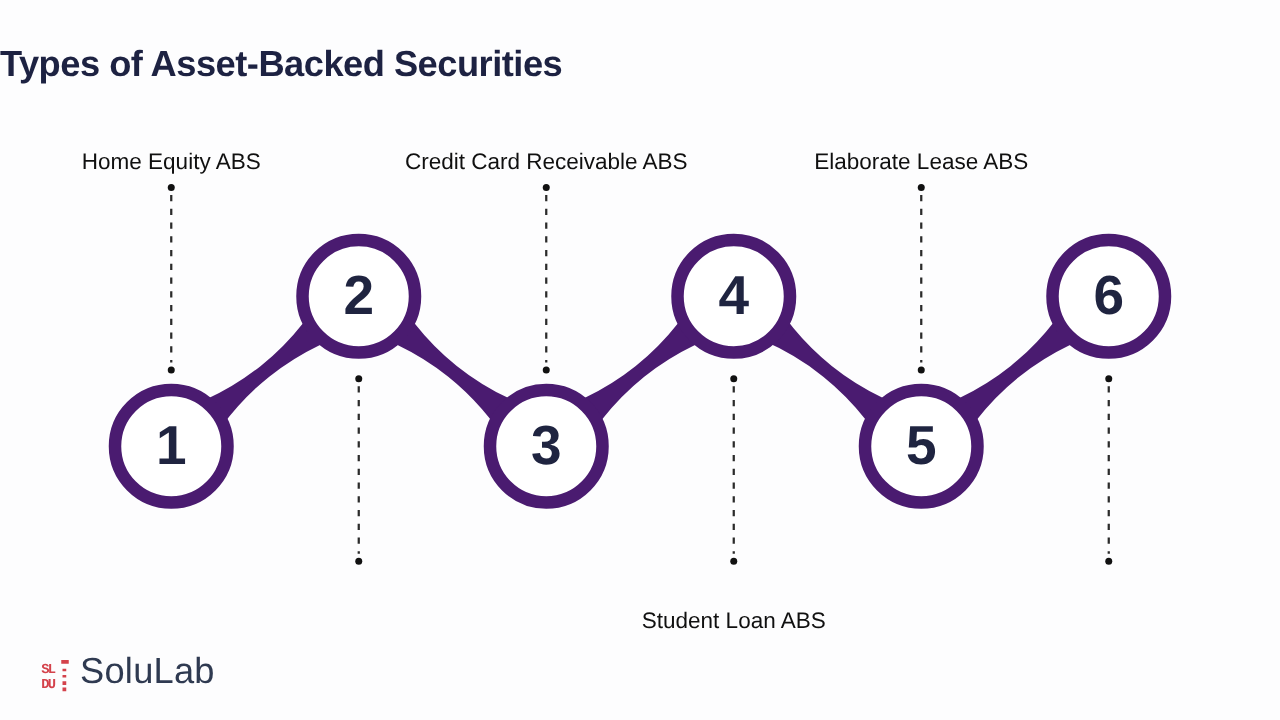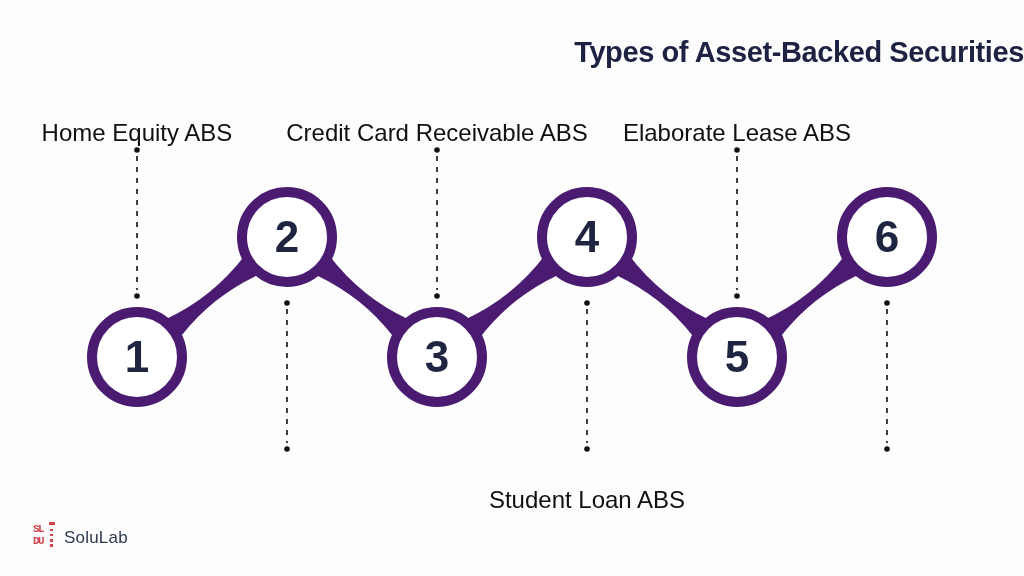--- a/index.html
+++ b/index.html
@@ -13,21 +13,21 @@
     width: 1024px;
     height: 576px;
     background: #fdfdfe;
     overflow: hidden;
   }
   .title {
     position: absolute;
     top: 36px;
     left: 0;
     width: 100%;
-    text-align: right;
+    text-align: left;
     font-size: 29px;
     font-weight: bold;
     letter-spacing: -0.4px;
     color: #1d2242;
     margin: 0;
   }
   .diagram-svg {
     position: absolute;
     left: 0;
     top: 0;
@@ -49,34 +49,34 @@
   .step-number {
     font-size: 44px;
     font-weight: bold;
     color: #1f2440;
     line-height: 1;
   }
   .item-label {
     position: absolute;
     transform: translateX(-50%);
     white-space: nowrap;
-    font-size: 24px;
+    font-size: 18px;
     color: #101010;
     line-height: 1.1;
   }
   .logo {
     position: absolute;
     left: 33px;
     top: 521px;
     display: flex;
     align-items: flex-end;
     gap: 7px;
   }
   .logo-text {
-    font-size: 17px;
+    font-size: 29px;
     font-weight: 500;
     color: #2f3a51;
     letter-spacing: 0.2px;
   }
   
   .c1 { left: 87px;  top: 307px; }
   .c2 { left: 237px; top: 187px; }
   .c3 { left: 387px; top: 307px; }
   .c4 { left: 537px; top: 187px; }
   .c5 { left: 687px; top: 307px; }

